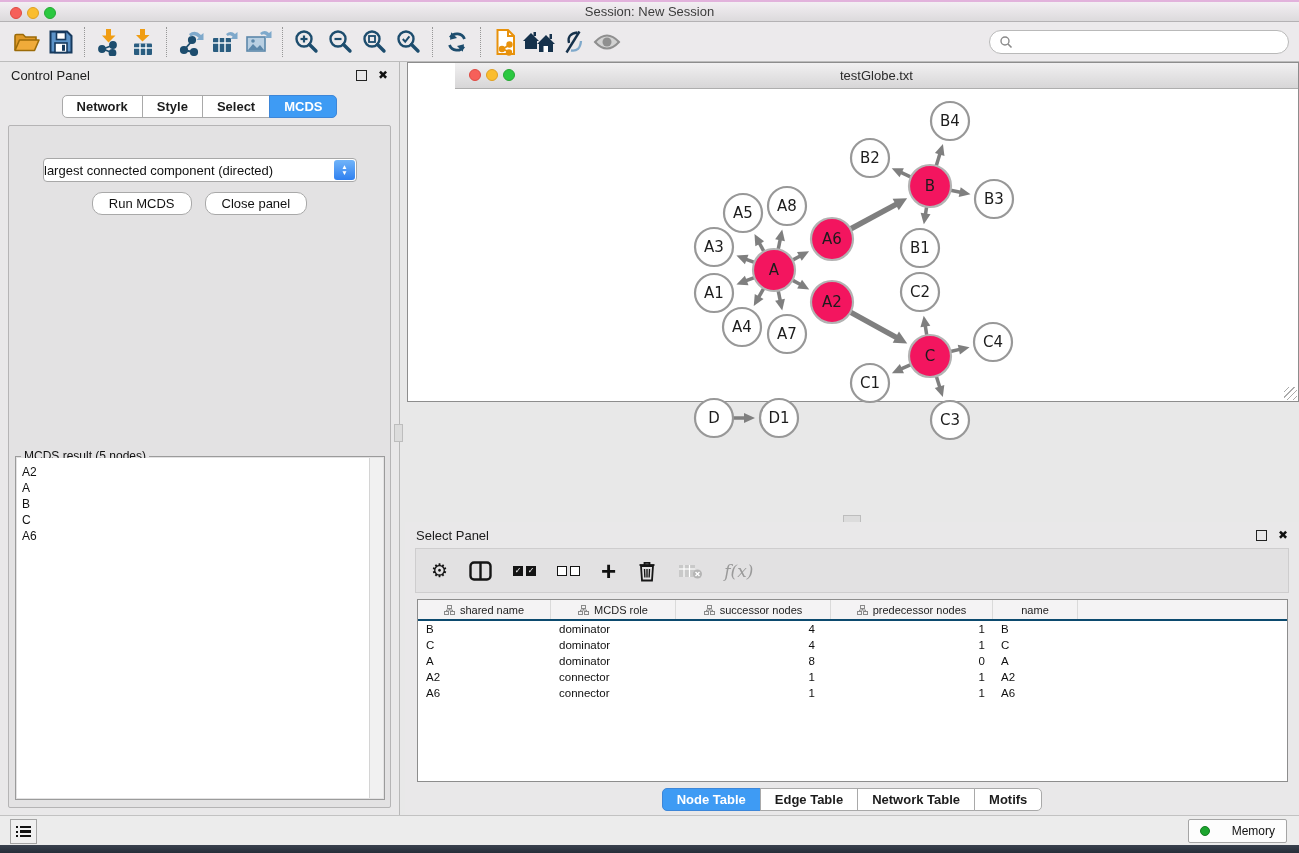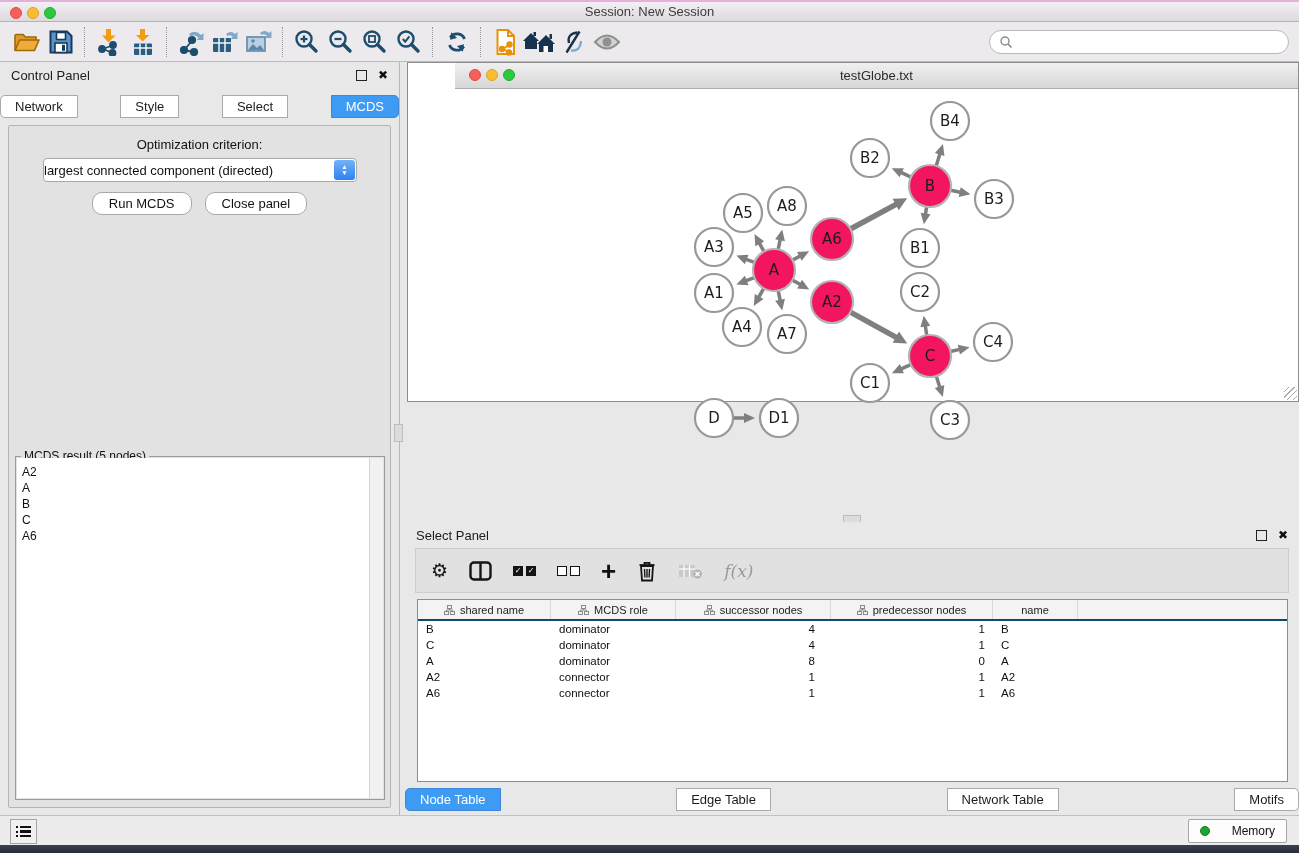--- a/index.html
+++ b/index.html
@@ -19,21 +19,21 @@
   .tbtn{width:34px;height:34px;display:flex;align-items:center;justify-content:center;background:none;border:none;padding:0;cursor:default;}
   .tsep{width:1px;height:30px;border-left:1px dotted #979797;margin:0 6px;}
   .search-box{margin-left:auto;width:300px;height:24px;background:#fff;border:1px solid #b9b9b9;border-radius:13px;
     display:flex;align-items:center;padding:0 9px;gap:5px;box-sizing:border-box;}
   .search-box input{border:none;outline:none;flex:1;font-size:13px;background:transparent;font-family:inherit;}
   
   .panel-header{height:26px;display:flex;align-items:center;padding:0 11px;font-size:13px;color:#1c1c1c;}
   .panel-controls{margin-left:auto;display:flex;gap:11px;align-items:center;}
   .float-icon{width:9px;height:9px;border:1.5px solid #222;display:inline-block;}
   .close-icon{font-size:12px;font-weight:bold;color:#101010;line-height:1;}
-  .tab-group{display:flex;justify-content:space-between;}
+  .tab-group{display:flex;justify-content:center;font-weight:bold;}
   .tab{padding:3px 14px;font-size:13px;background:#fff;border:1px solid #a9a9a9;margin-left:-1px;color:#1c1c1c;white-space:nowrap;}
   .tab:first-child{border-radius:5px 0 0 5px;margin-left:0;}
   .tab:last-child{border-radius:0 5px 5px 0;}
   .tab.active{background:#3e9bf4;border-color:#3d86d8;color:#fff;}
   
   .control-panel{position:absolute;left:0;top:62px;width:400px;height:753px;background:#e9e8e9;
     border-right:1px solid #b8b8b8;box-sizing:border-box;}
   .cp-tabs{position:absolute;top:33px;left:0;right:0;}
   .cp-content{position:absolute;top:63px;left:8px;width:383px;height:683px;background:#e3e2e3;
     border:1px solid #b5b4b5;border-radius:2px;box-sizing:border-box;}
@@ -266,21 +266,20 @@
       <span class="close-icon">✖</span>
     </span>
   </div>
   <div class="cp-tabs tab-group">
       <div class="tab">Network</div>
       <div class="tab">Style</div>
       <div class="tab">Select</div>
       <div class="tab active">MCDS</div>
     </div>
   <div class="cp-content">
-    <div class="opt-label">Optimization criterion:</div>
     <div class="dropdown">
       <span class="dropdown-text">largest connected component (directed)</span>
       <span class="dropdown-stepper">
           <span>▲</span>
           <span>▼</span>
         </span>
     </div>
     <div class="btn-row">
       <button class="btn">Run MCDS</button>
       <button class="btn">Close panel</button>

